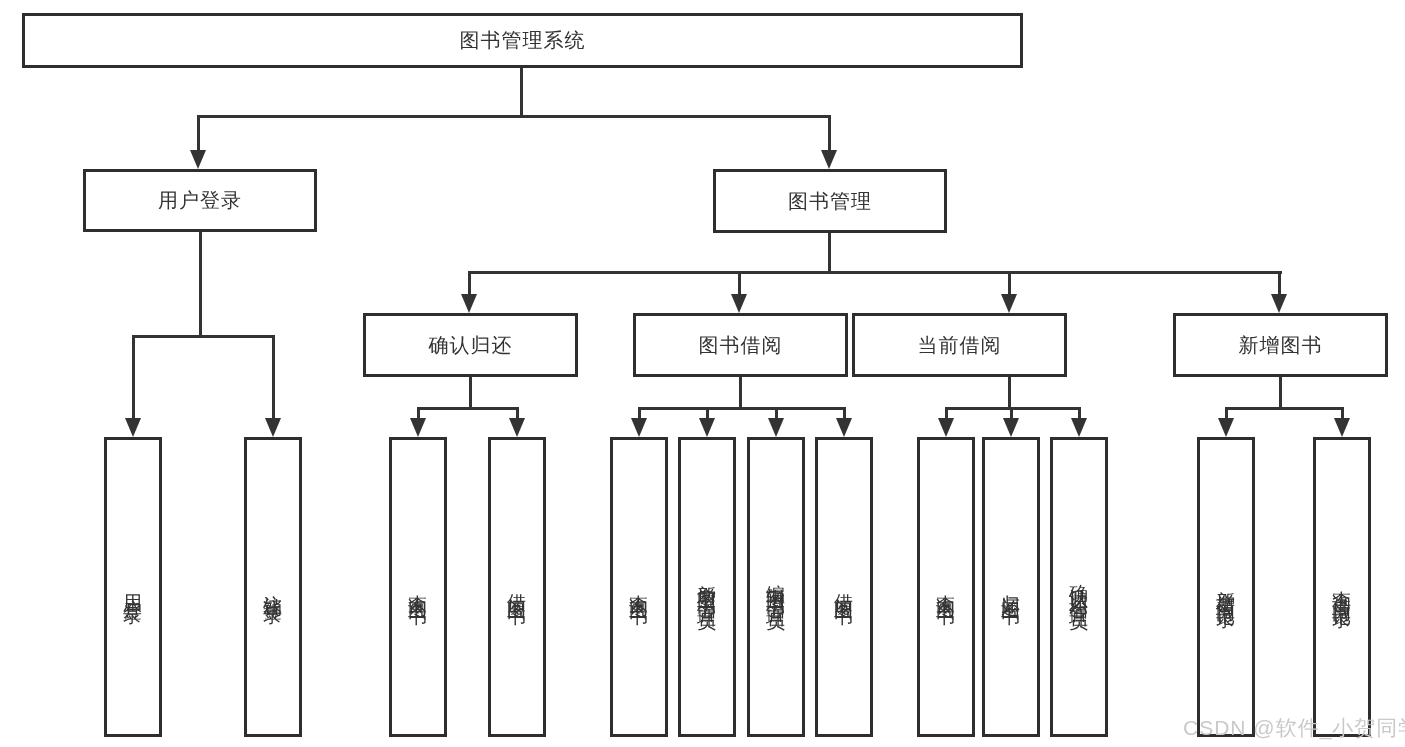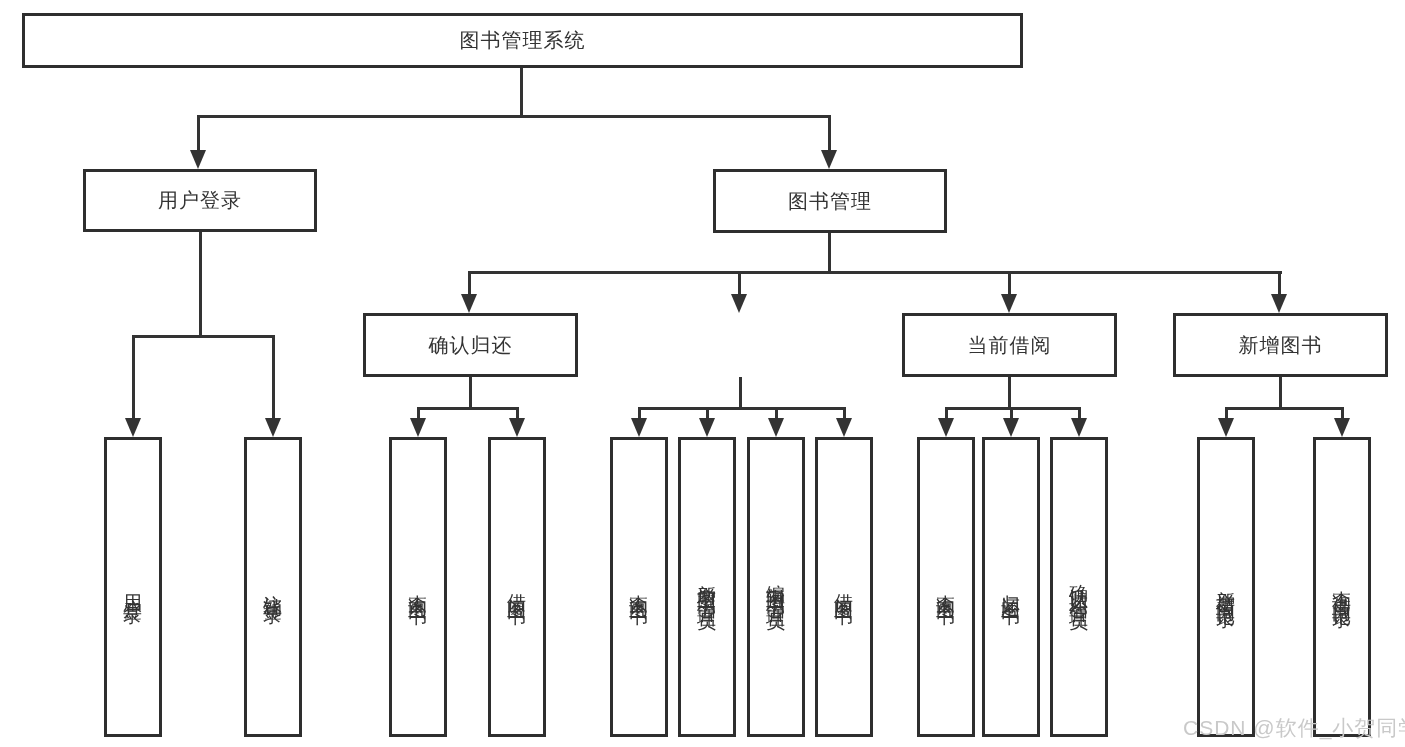--- a/index.html
+++ b/index.html
@@ -103,21 +103,24 @@
   <div class="vline" style="left:738px; top:271px; height:26px;"></div>
   <div class="arrow" style="left:731px; top:294px;"></div>
   <div class="vline" style="left:1008px; top:271px; height:26px;"></div>
   <div class="arrow" style="left:1001px; top:294px;"></div>
   <div class="vline" style="left:1278px; top:271px; height:26px;"></div>
   <div class="arrow" style="left:1271px; top:294px;"></div>
 
   <div class="box" style="left:363px; top:313px; width:215px; height:64px;">
     <span>确认归还</span>
   </div>
-  <div class="box" style="left:902px; top:313px; width:215px; height:64px;">
+  <div class="box" style="left:633px; top:313px; width:215px; height:64px;">
+    <span>图书借阅</span>
+  </div>
+  <div class="box" style="left:852px; top:313px; width:215px; height:64px;">
     <span>当前借阅</span>
   </div>
   <div class="box" style="left:1173px; top:313px; width:215px; height:64px;">
     <span>新增图书</span>
   </div>
 
   <div class="vline" style="left:469px; top:377px; height:32px;"></div>
   <div class="hline" style="left:417px; top:407px; width:102px;"></div>
   <div class="vline" style="left:417px; top:407px; height:13px;"></div>
   <div class="arrow" style="left:410px; top:418px;"></div>

